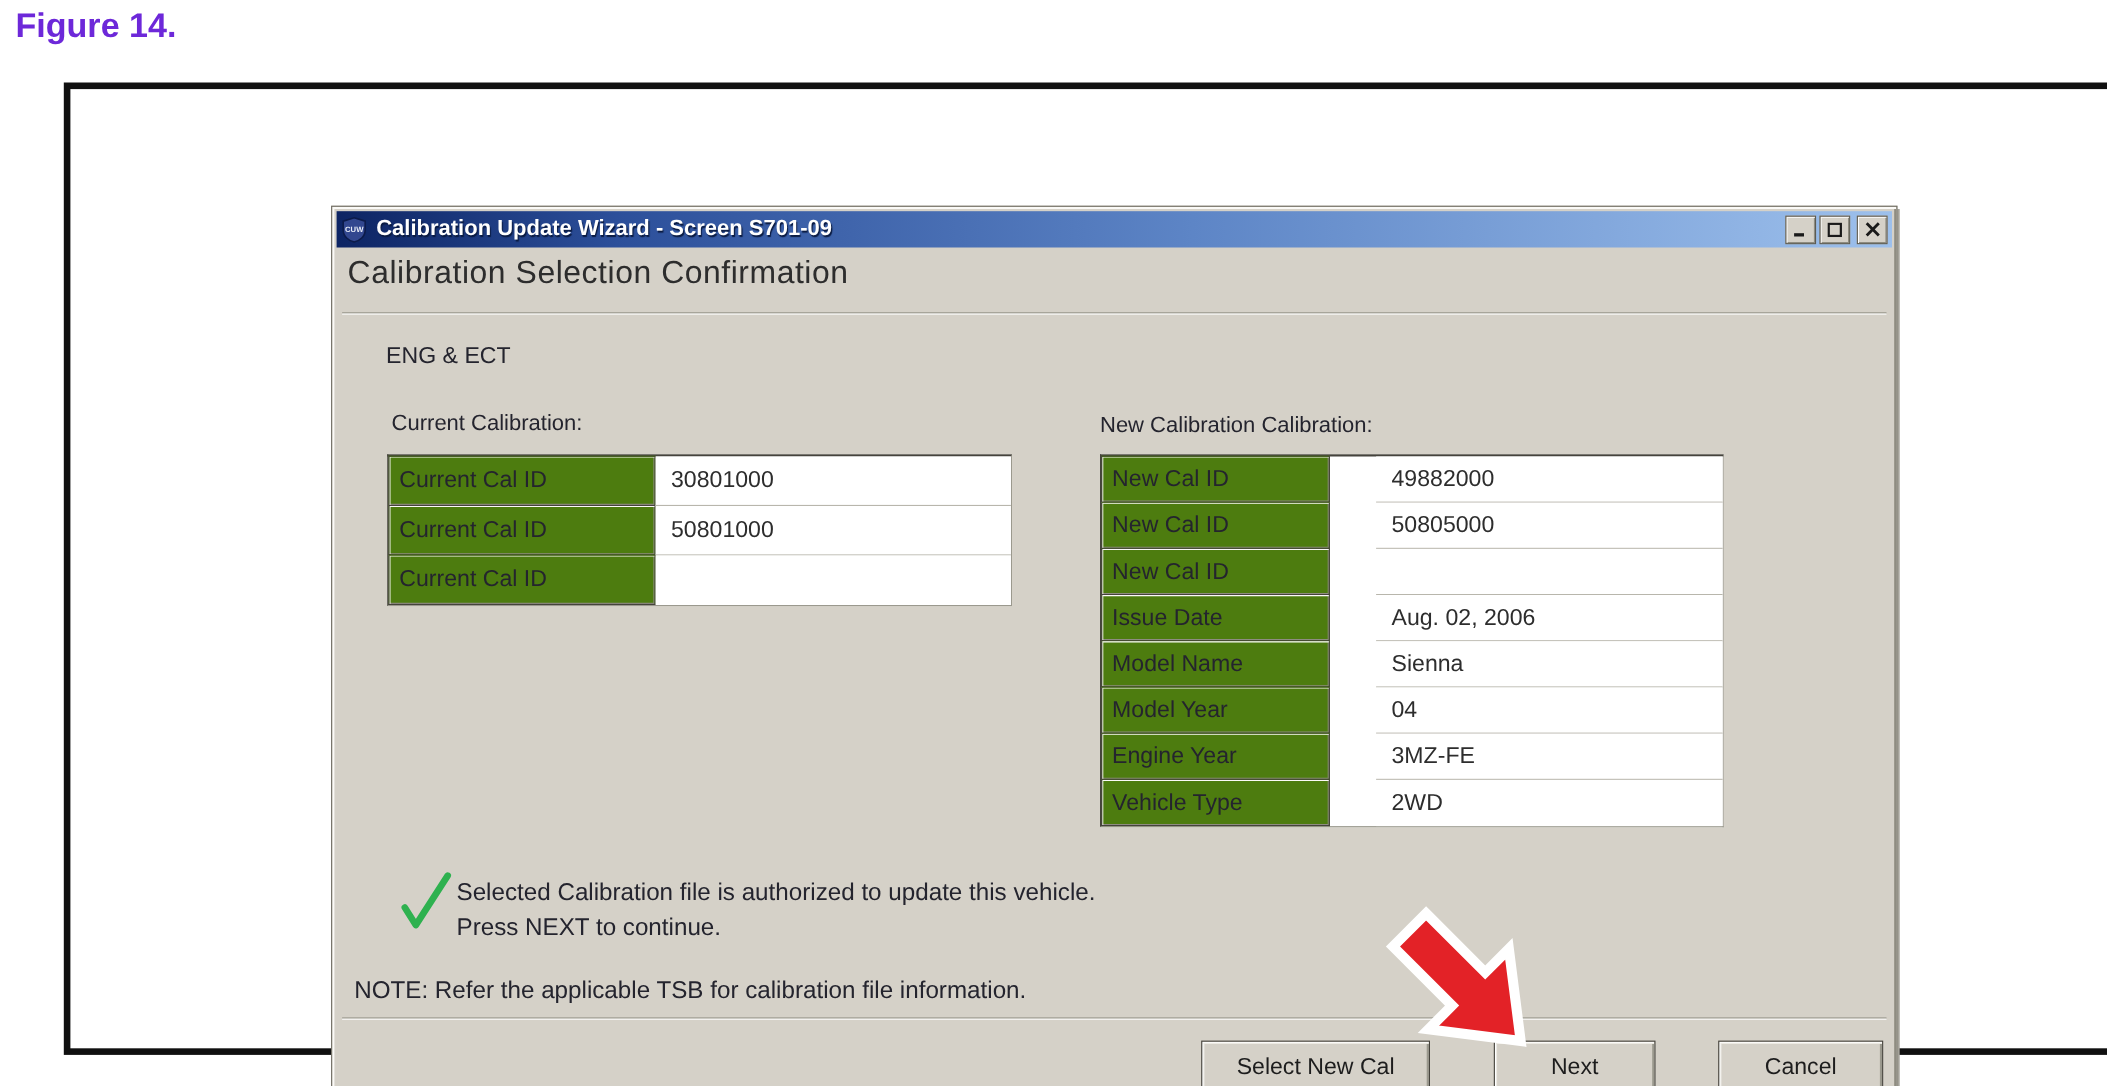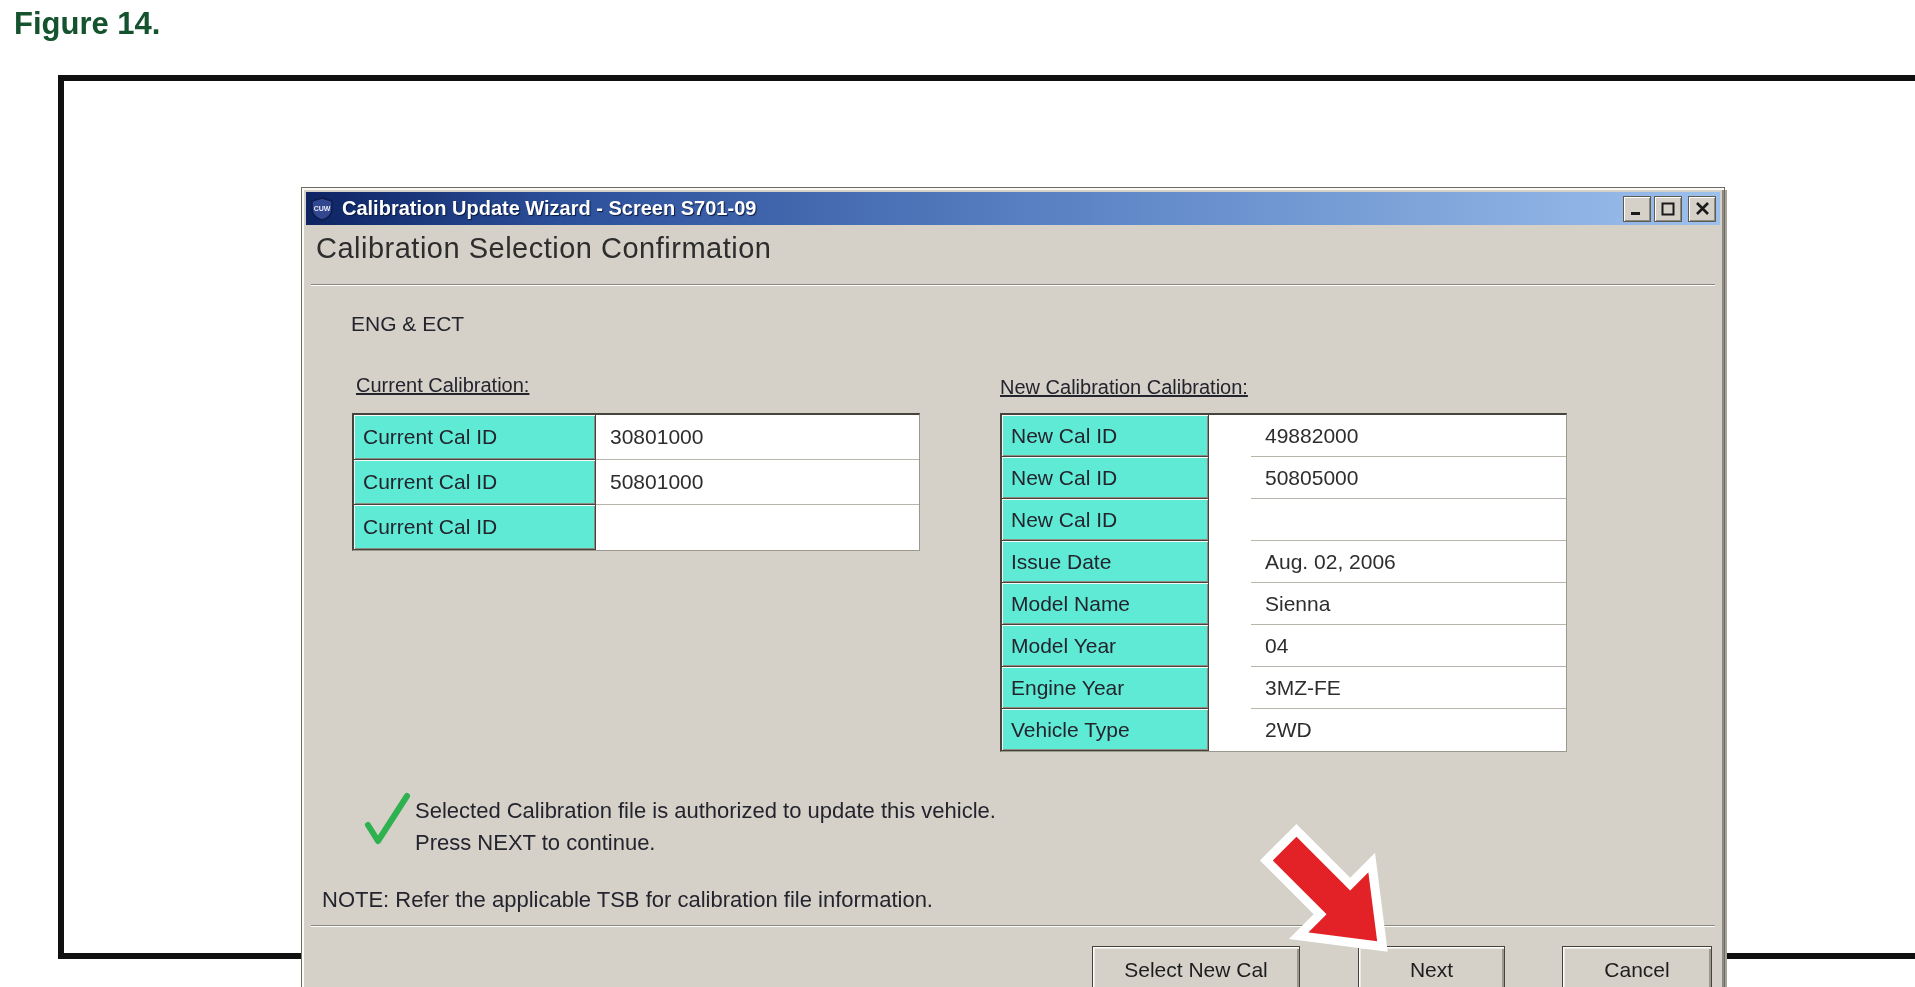--- a/index.html
+++ b/index.html
@@ -1,20 +1,20 @@
 <!DOCTYPE html>
 <html><head>
 <meta charset="utf-8">
 <style>
   * { margin:0; padding:0; box-sizing:border-box; }
   html,body { width:1915px; height:987px; background:#ffffff;
     font-family:"Liberation Sans", sans-serif; overflow:hidden; }
 
   .figure-label { position:absolute; left:14px; top:6px;
-    font-size:31px; font-weight:bold; color:#14532d; }
+    font-size:31px; font-weight:bold; color:#6d28d9; }
 
   .figure-frame { position:absolute; left:18px; top:75px;
     width:1868px; height:884px; border:6px solid #101010; background:#ffffff;margin-left:40px; }
 
   
   .dialog { position:absolute; left:237px; top:106px; width:1424px; height:822px;
     background:#d5d1c8; border:1px solid #6e6c62;
     box-shadow: inset 2px 2px 0 #fbfaf7, inset -2px -2px 0 #8e8c81, 2px 3px 0 #a5a39a; }
 
   .titlebar { position:absolute; left:4px; top:4px; right:4px; height:33px;
@@ -28,33 +28,33 @@
     margin-left:3px; display:flex; align-items:center; justify-content:center; }
   .winbtn svg { display:block; }
 
   .dlg-heading { position:absolute; left:14px; top:44px;
     font-size:29px; color:#2d2d2d; letter-spacing:0.5px; }
   .heading-rule { position:absolute; left:9px; right:9px; top:96px; height:2px;
     border-top:1px solid #8a887d; border-bottom:1px solid #ffffff; }
 
   .system-label { position:absolute; left:49px; top:124px; font-size:21px; color:#24242e; }
 
-  .section-label { position:absolute; font-size:20px; color:#24242e;text-decoration:underline; }
+  .section-label { position:absolute; font-size:20px; color:#24242e; }
   .label-current { left:54px; top:186px; }
   .label-new { left:698px; top:188px; }
 
   
   .cal-table { position:absolute; border-top:2px solid #45433c; border-left:1px solid #45433c;
     border-right:1px solid #9b998e; border-bottom:1px solid #9b998e; background:#ffffff; }
   .table-current { left:50px; top:225px; width:568px; }
   .table-new { left:698px; top:225px; width:567px; }
   .cal-row { display:flex; }
   .table-current .cal-row { height:45px; }
   .table-new .cal-row { height:42px;gap:42px; }
-  .cell-label { flex:0 0 auto; background:#5eead4; color:#24242e; font-size:21px;
+  .cell-label { flex:0 0 auto; background:#4d7c0f; color:#24242e; font-size:21px;
     display:flex; align-items:center; padding-left:9px;
     border:1px solid #45433c; border-top:none;
     box-shadow: inset 1px 1px 0 #fbfaf7, inset -1px -1px 0 #8e8c81; }
   .cal-row:first-child .cell-label { border-top:1px solid #45433c; margin-top:-1px; }
   .table-current .cell-label { width:243px; }
   .table-new .cell-label { width:208px; }
   .cell-value { flex:1; background:#ffffff; color:#2d2d2d; font-size:21px;
     display:flex; align-items:center; padding-left:14px;
     border-bottom:1px solid #b8b6ac; }
   .cal-row:last-child .cell-value { border-bottom:none; }

